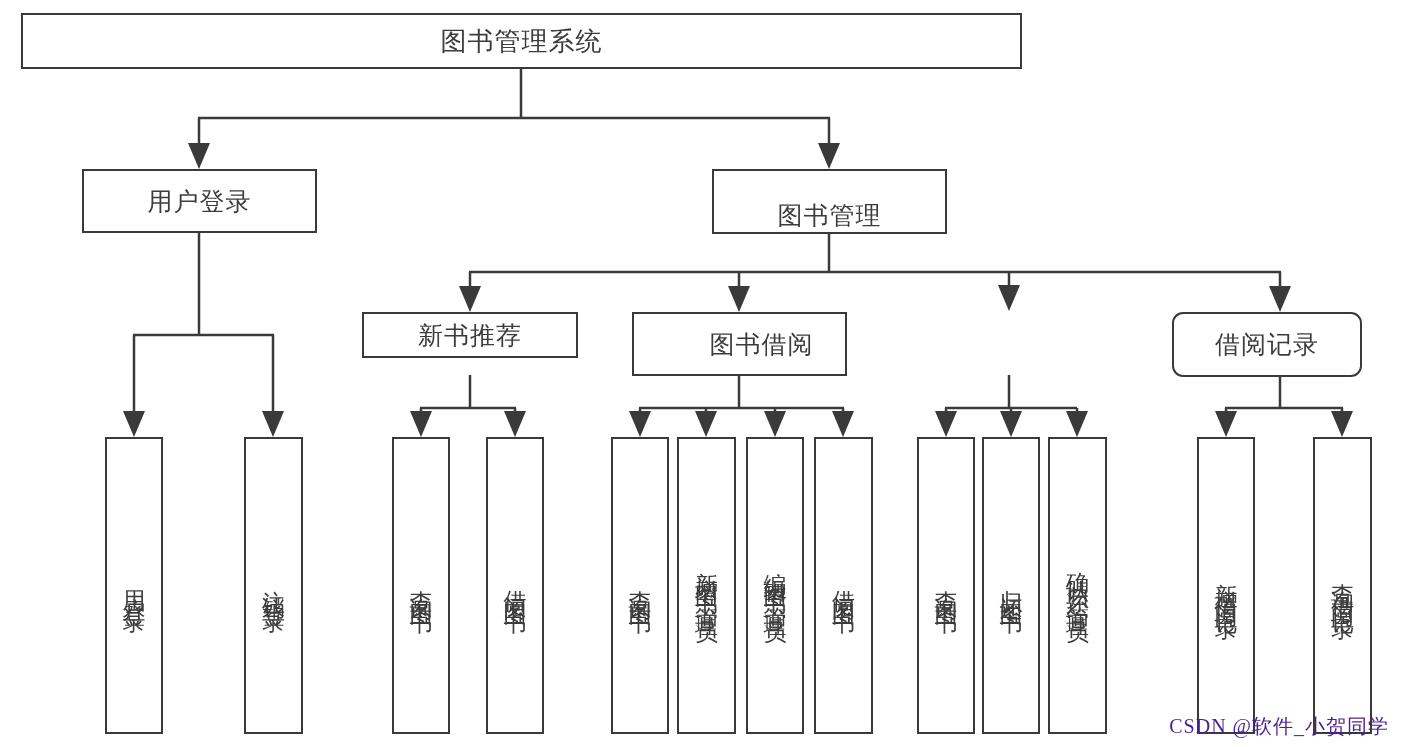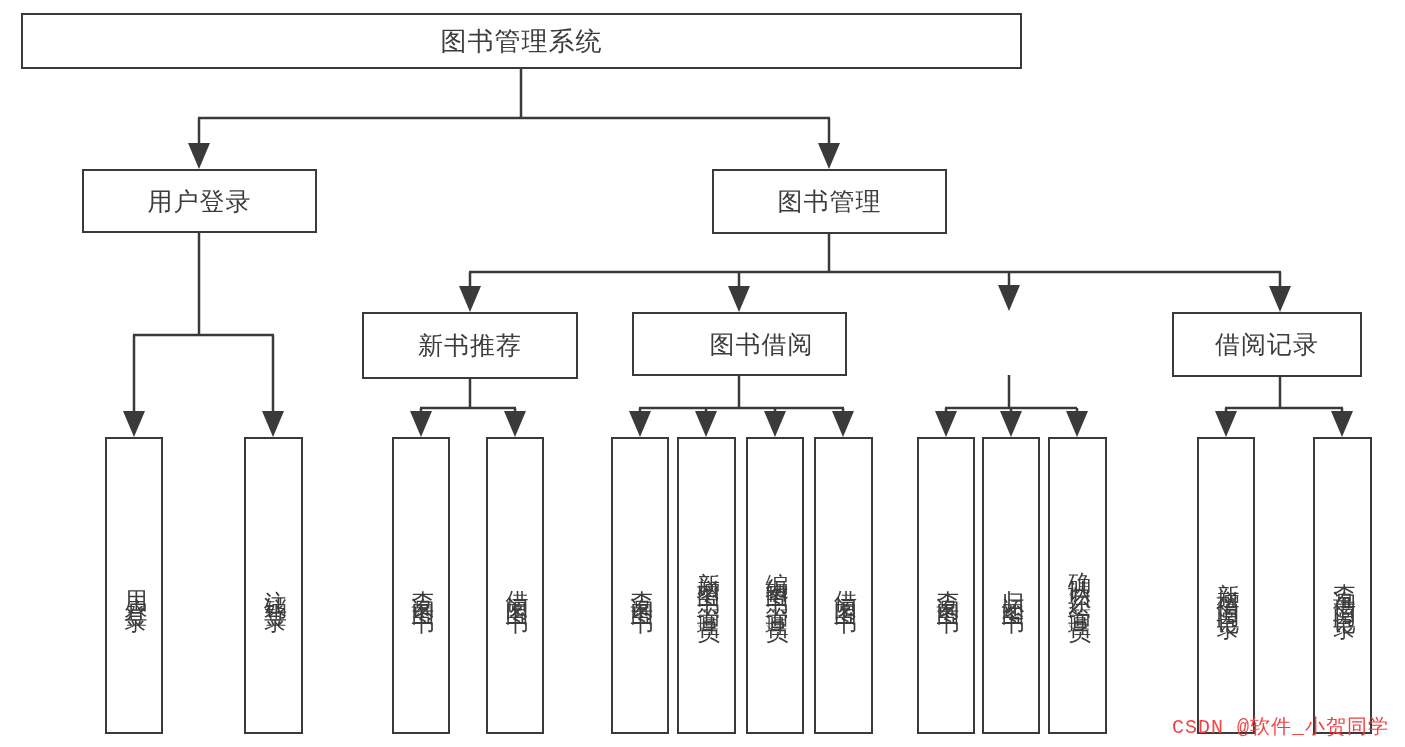--- a/index.html
+++ b/index.html
@@ -1,21 +1,21 @@
 <!DOCTYPE html>
 <html><head>
 <meta charset="utf-8">
 <style>
   html, body { margin: 0; padding: 0; background: #ffffff; }
   .canvas {
     position: relative;
     width: 1405px;
     height: 747px;
     background: #ffffff;
-    font-family: Liberation Mono, monospace;
+    font-family: Liberation Serif, serif;
     overflow: hidden;
   }
   svg.connectors {
     position: absolute;
     left: 0; top: 0;
     width: 1405px; height: 747px;
     pointer-events: none;
   }
   .box {
     position: absolute;
@@ -39,21 +39,21 @@
     font-size: 23px;
     letter-spacing: 7px;
     line-height: 1;
     max-height: 280px;
   }
   .watermark {
     position: absolute;
     right: 16px;
     bottom: 7px;
     font-size: 20px;
-    color: #ef4444;
+    color: #4c1d95;
     letter-spacing: 1px;
     white-space: nowrap;
   }
 </style>
 </head>
 <body>
 
 <div class="canvas">
 
   <svg class="connectors" viewBox="0 0 1405 747" xmlns="http://www.w3.org/2000/svg">
@@ -111,31 +111,31 @@
       <polygon points="1331,411 1353,411 1342,437" fill="#3a3a3a"></polygon>
     </svg>
 
   <div class="box root-box" style="left:21px; top:13px; width:1001px; height:56px;">
     <span class="hlabel">图书管理系统</span>
   </div>
 
   <div class="box" style="left:82px; top:169px; width:235px; height:64px;">
     <span class="hlabel">用户登录</span>
   </div>
-  <div class="box" style="left:712px; top:169px; width:235px; height:65px;">
+  <div class="box" style="left:712px; top:169px; width:235px; height:65px;align-items:flex-end;">
     <span class="hlabel">图书管理</span>
   </div>
 
-  <div class="box" style="left:362px; top:312px; width:216px; height:67px;justify-content:center;">
+  <div class="box" style="left:362px; top:312px; width:216px; height:46px;justify-content:center;">
     <span class="hlabel">新书推荐</span>
   </div>
   <div class="box" style="left:632px; top:312px; width:215px; height:64px;padding-left:44px;">
     <span class="hlabel">图书借阅</span>
   </div>
-  <div class="box" style="left:1172px; top:312px; width:190px; height:65px;">
+  <div class="box" style="left:1172px; top:312px; width:190px; height:65px;border-radius:11px;">
     <span class="hlabel">借阅记录</span>
   </div>
 
   <div class="box leaf" style="left:105px; top:437px; width:58px; height:297px;">
     <span class="vlabel">用户登录</span>
   </div>
   <div class="box leaf" style="left:244px; top:437px; width:59px; height:297px;">
     <span class="vlabel">注销登录</span>
   </div>
 

